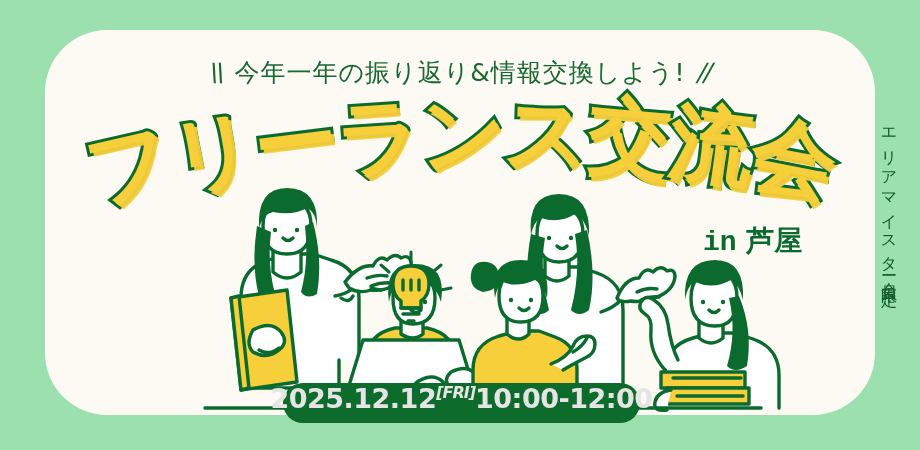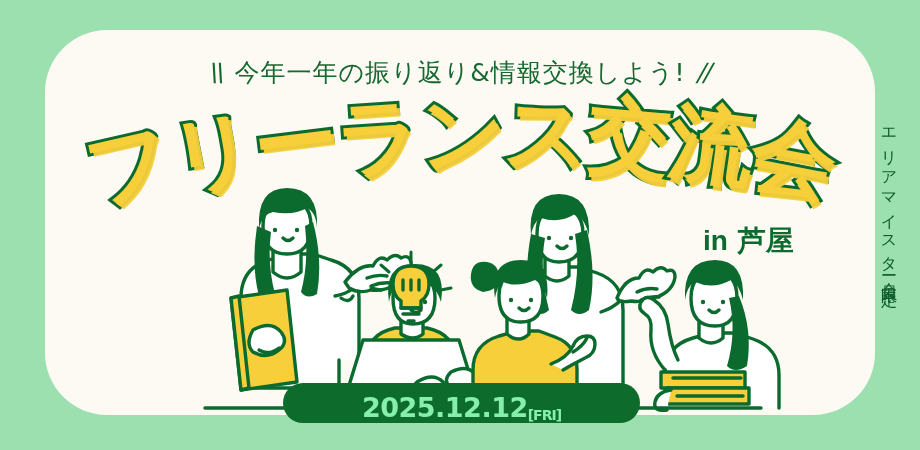--- a/index.html
+++ b/index.html
@@ -56,31 +56,31 @@
   .t6{transform:translateY(-1px) rotate(5deg);}
   .t7{transform:translateY(7px)  rotate(8deg);}
   .t8{transform:translateY(20px) rotate(11deg);}
 
   
   .in-city{
     position:absolute;left:703px;top:222px;
     color:#0B6B2F;font-size:28px;font-weight:bold;
     font-family:"DejaVu Sans",sans-serif;letter-spacing:0px;
   }
-  .in-city .lat{font-family:Liberation Sans, sans-serif;}
+  .in-city .lat{font-family:Liberation Mono, monospace;}
 
   
   .date-pill{
     position:absolute;left:283px;top:383px;width:357px;height:40px;
     background:#0D6B2C;border-radius:22px;
-    display:flex;align-items:flex-end;justify-content:center;
-    color:#86efac;font-weight:bold;font-size:27px;letter-spacing:-.5px;
+    display:flex;align-items:flex-start;justify-content:center;
+    color:#e5e5e5;font-weight:bold;font-size:27px;letter-spacing:-.5px;
     font-family:"DejaVu Sans",sans-serif;white-space:nowrap;
   }
-  .date-pill .dow{font-size:14px;vertical-align:baseline;letter-spacing:-1px;}
+  .date-pill .dow{font-size:16px;vertical-align:baseline;letter-spacing:-1px;font-style:italic;}
 
   
   .side-text{
     position:absolute;left:878px;top:118px;
     writing-mode:vertical-rl;text-orientation:upright;
     color:#0F5A2A;font-size:16px;letter-spacing:3px;
     font-family:"DejaVu Sans",sans-serif;
   }
 
   
@@ -242,17 +242,18 @@
   </div>
 
   <div class="in-city">
     <span class="lat">in</span>
     <span>芦屋</span>
   </div>
 
   <div class="date-pill">
     <span>2025.12.12</span>
       <span class="dow">[FRI]</span>
+      <span>10:00-12:00</span>
   </div>
 
   <div class="side-text">エリアマイスター会員限定</div>
 
 </div>
 
 </body></html>

